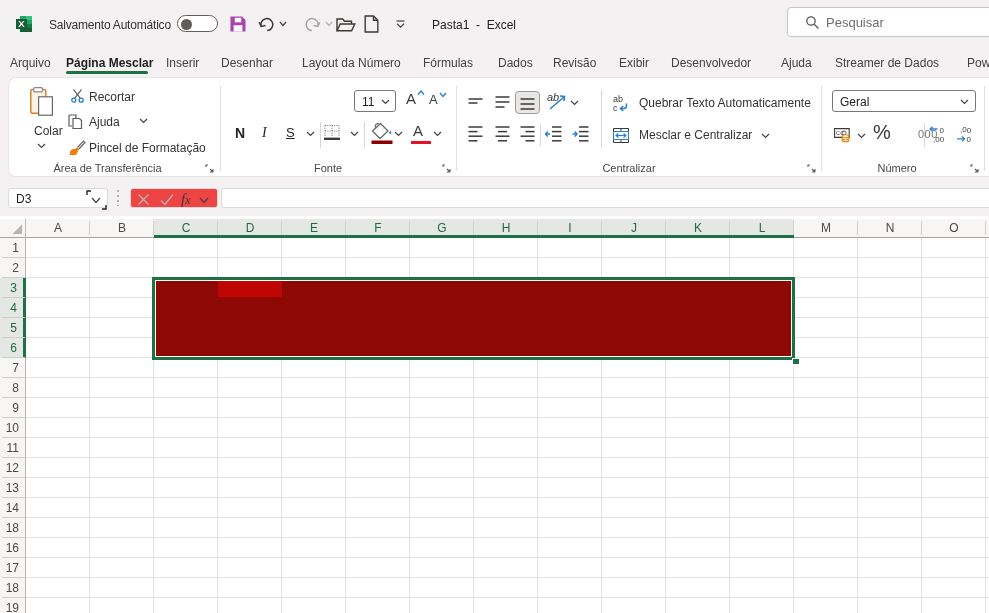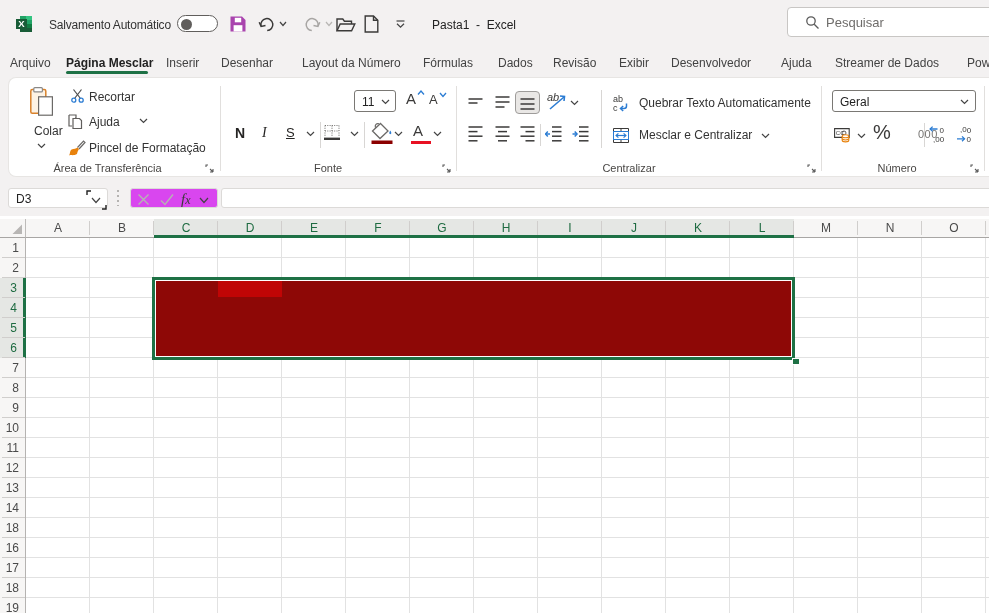--- a/index.html
+++ b/index.html
@@ -24,21 +24,21 @@
 .sep { position:absolute; width:1px; background:#d8d6d4; }
 .gsep { position:absolute; width:1px; background:#e1dfdd; top:8px; height:85px; }
 .glabel { position:absolute; top:84px; font-size:11px; color:#484644; text-align:center; white-space:nowrap; }
 .launch { position:absolute; top:86px; }
 .chev { stroke:#444; stroke-width:1.2; fill:none; }
 .ic { position:absolute; }
 .btxt { position:absolute; font-size:12px; color:#333; white-space:nowrap; }
 
 #frow { position:absolute; left:0; top:178px; width:989px; height:38px; background:#f3f1f1; }
 #namebox { position:absolute; left:8px; top:10px; width:100px; height:20px; background:#fff; border:1px solid #dcdad8; border-radius:3px; }
-#fxbox { position:absolute; left:130px; top:10px; width:88px; height:20px; background:#d946ef; border:1px solid #dcdad8; border-radius:3px; }
+#fxbox { position:absolute; left:130px; top:10px; width:88px; height:20px; background:#ef4444; border:1px solid #dcdad8; border-radius:3px; }
 #fbar { position:absolute; left:221px; top:10px; width:775px; height:20px; background:#fff; border:1px solid #dcdad8; border-radius:3px 0 0 3px; }
 
 #grid { position:absolute; left:0; top:216px; width:989px; height:397px; background:#fff; }
 #colhead { position:absolute; left:0; top:3px; width:989px; height:19px; background:#f7f6f5; border-bottom:1px solid #a8a6a4; }
 #colsel { position:absolute; left:154px; top:0; width:640px; height:19px; background:#e5e7e4; border-bottom:3px solid #1e7145; }
 .ch { position:absolute; top:2px; width:64px; text-align:center; font-size:12px; color:#4a4a4a; }
 .ch.sel { color:#1e6b41; }
 .cv { position:absolute; top:2px; width:1px; height:14px; background:#d0cecc; }
 #rowhead { position:absolute; left:0; top:22px; width:26px; height:375px; background:#f7f6f5; border-right:1px solid #b5b3b1; }
 #rowsel { position:absolute; left:0; top:40px; width:26px; height:80px; background:#e5e7e4; border-right:3px solid #1e7145; }

